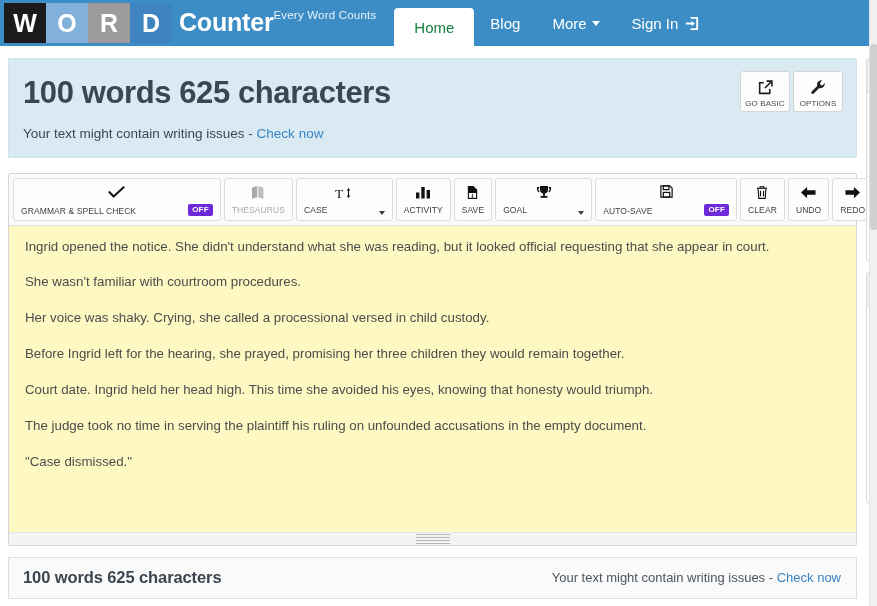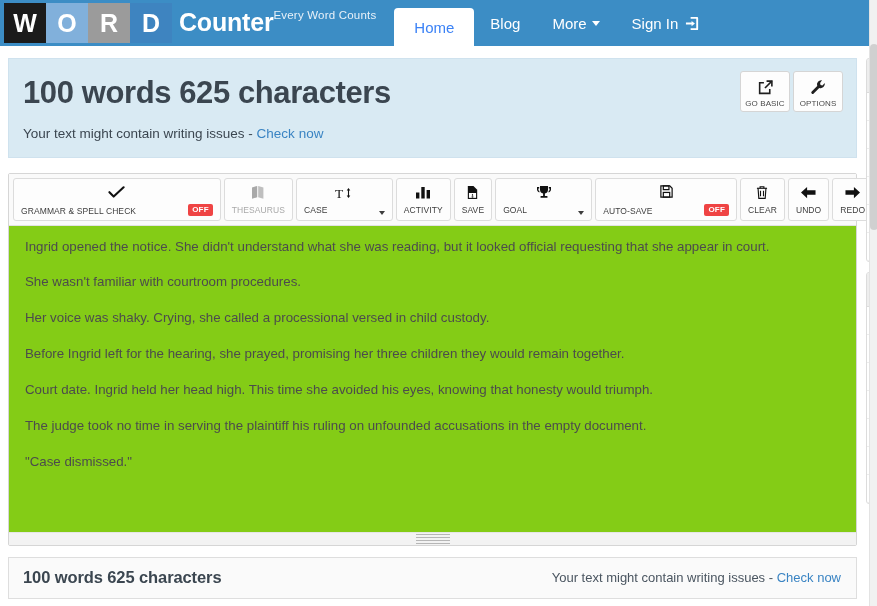--- a/index.html
+++ b/index.html
@@ -71,21 +71,21 @@
     align-items: center;
     padding: 0 16px;
     color: #ffffff;
     font-size: 15px;
     cursor: pointer;
     user-select: none;
     white-space: nowrap;
   }
   .nav-item.active {
     background: #ffffff;
-    color: #3b82f6;
+    color: #15803d;
     border-top-left-radius: 4px;
     border-top-right-radius: 4px;
     margin-top: 8px;
     font-size: 15px;
     padding: 0 20px;
   }
   .caret-down {
     display: inline-block;
     width: 0; height: 0;
     margin-left: 5px;
@@ -196,21 +196,21 @@
     margin-top: 3px;
     letter-spacing: 0.1px;
     white-space: nowrap;
     display: flex;
     align-items: flex-end;
     gap: 48px;
   }
   .tb-btn.disabled .tb-icon,
   .tb-btn.disabled .tb-label { color: #a9a9a9; }
   .badge-off {
-    background: #ef4444;
+    background: #6d28d9;
     color: #ffffff;
     font-size: 8px;
     font-weight: bold;
     padding: 1px 4px 1px 4px;
     border-radius: 2px;
     margin-left: 4px;
     letter-spacing: 0.2px;
     line-height: 1.25;
   }
   .mini-caret {
@@ -221,21 +221,21 @@
     border-right: 3.5px solid transparent;
     border-top: 4.5px solid currentColor;
   }
 
   
   .text-area {
     position: relative;
     height: 306px;
     padding: 12px 16px 6px 16px;
     overflow: hidden;
-    background: #84cc16;
+    background: #fef9c3;
   }
   .text-area p {
     margin: 0 0 18px 0;
     font-size: 13.3px;
     line-height: 1.35;
     color: #4c4c4c;
   }
   .resize-strip {
     height: 13px;
     background: #f3f3f3;

